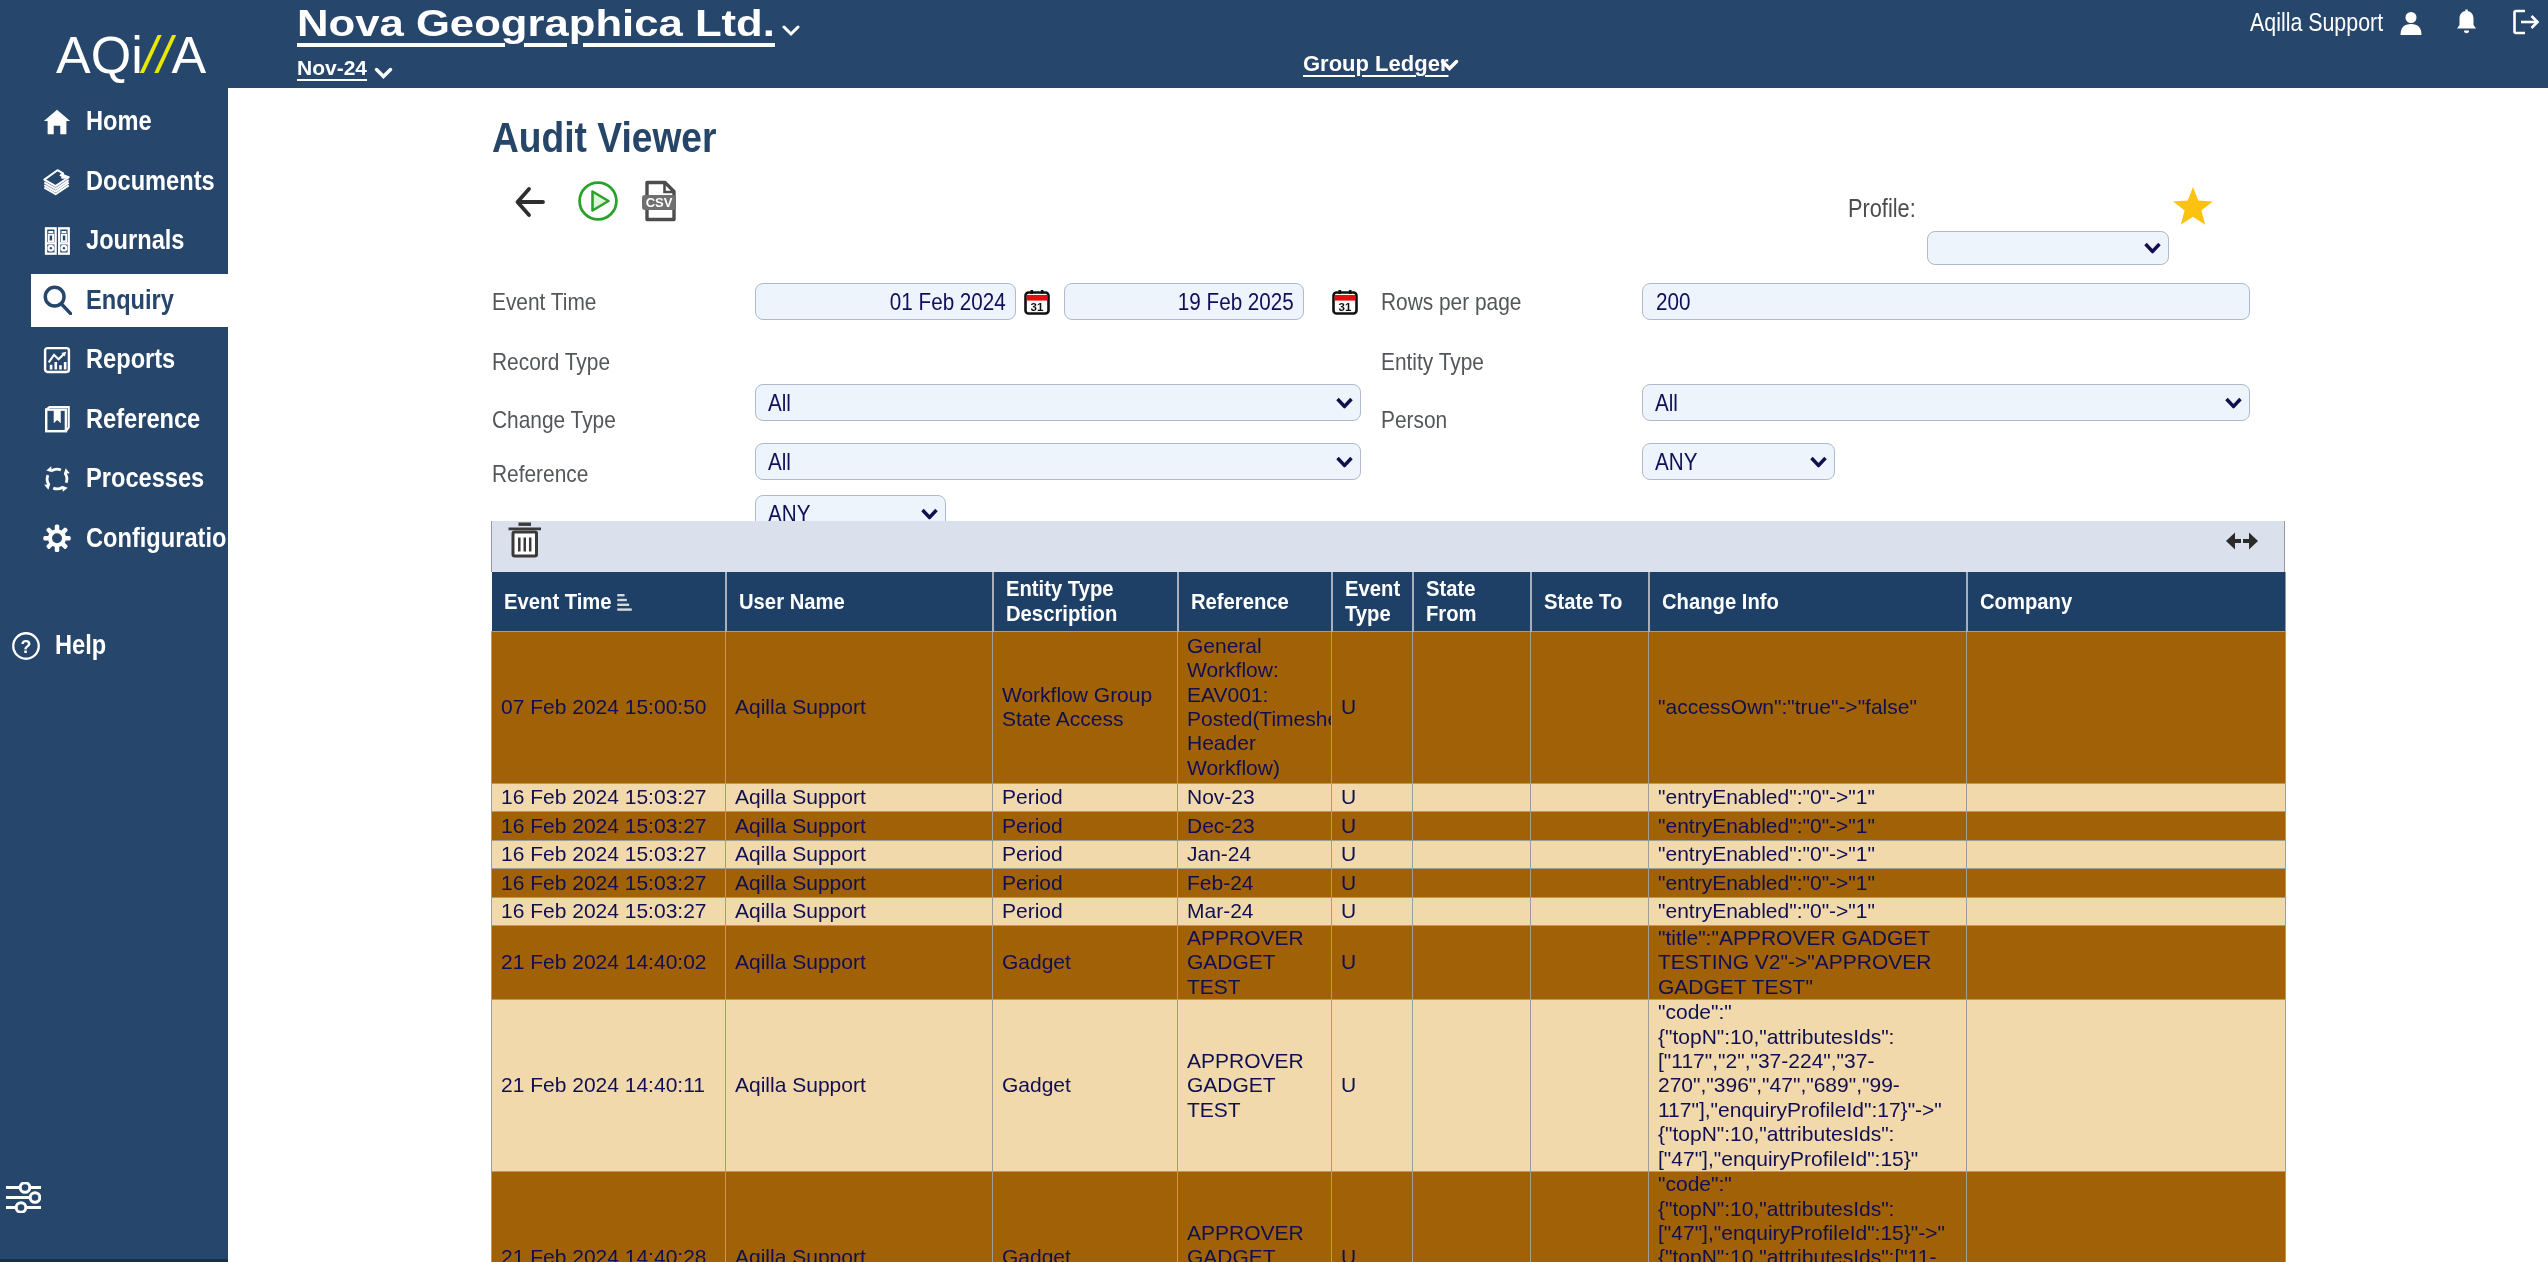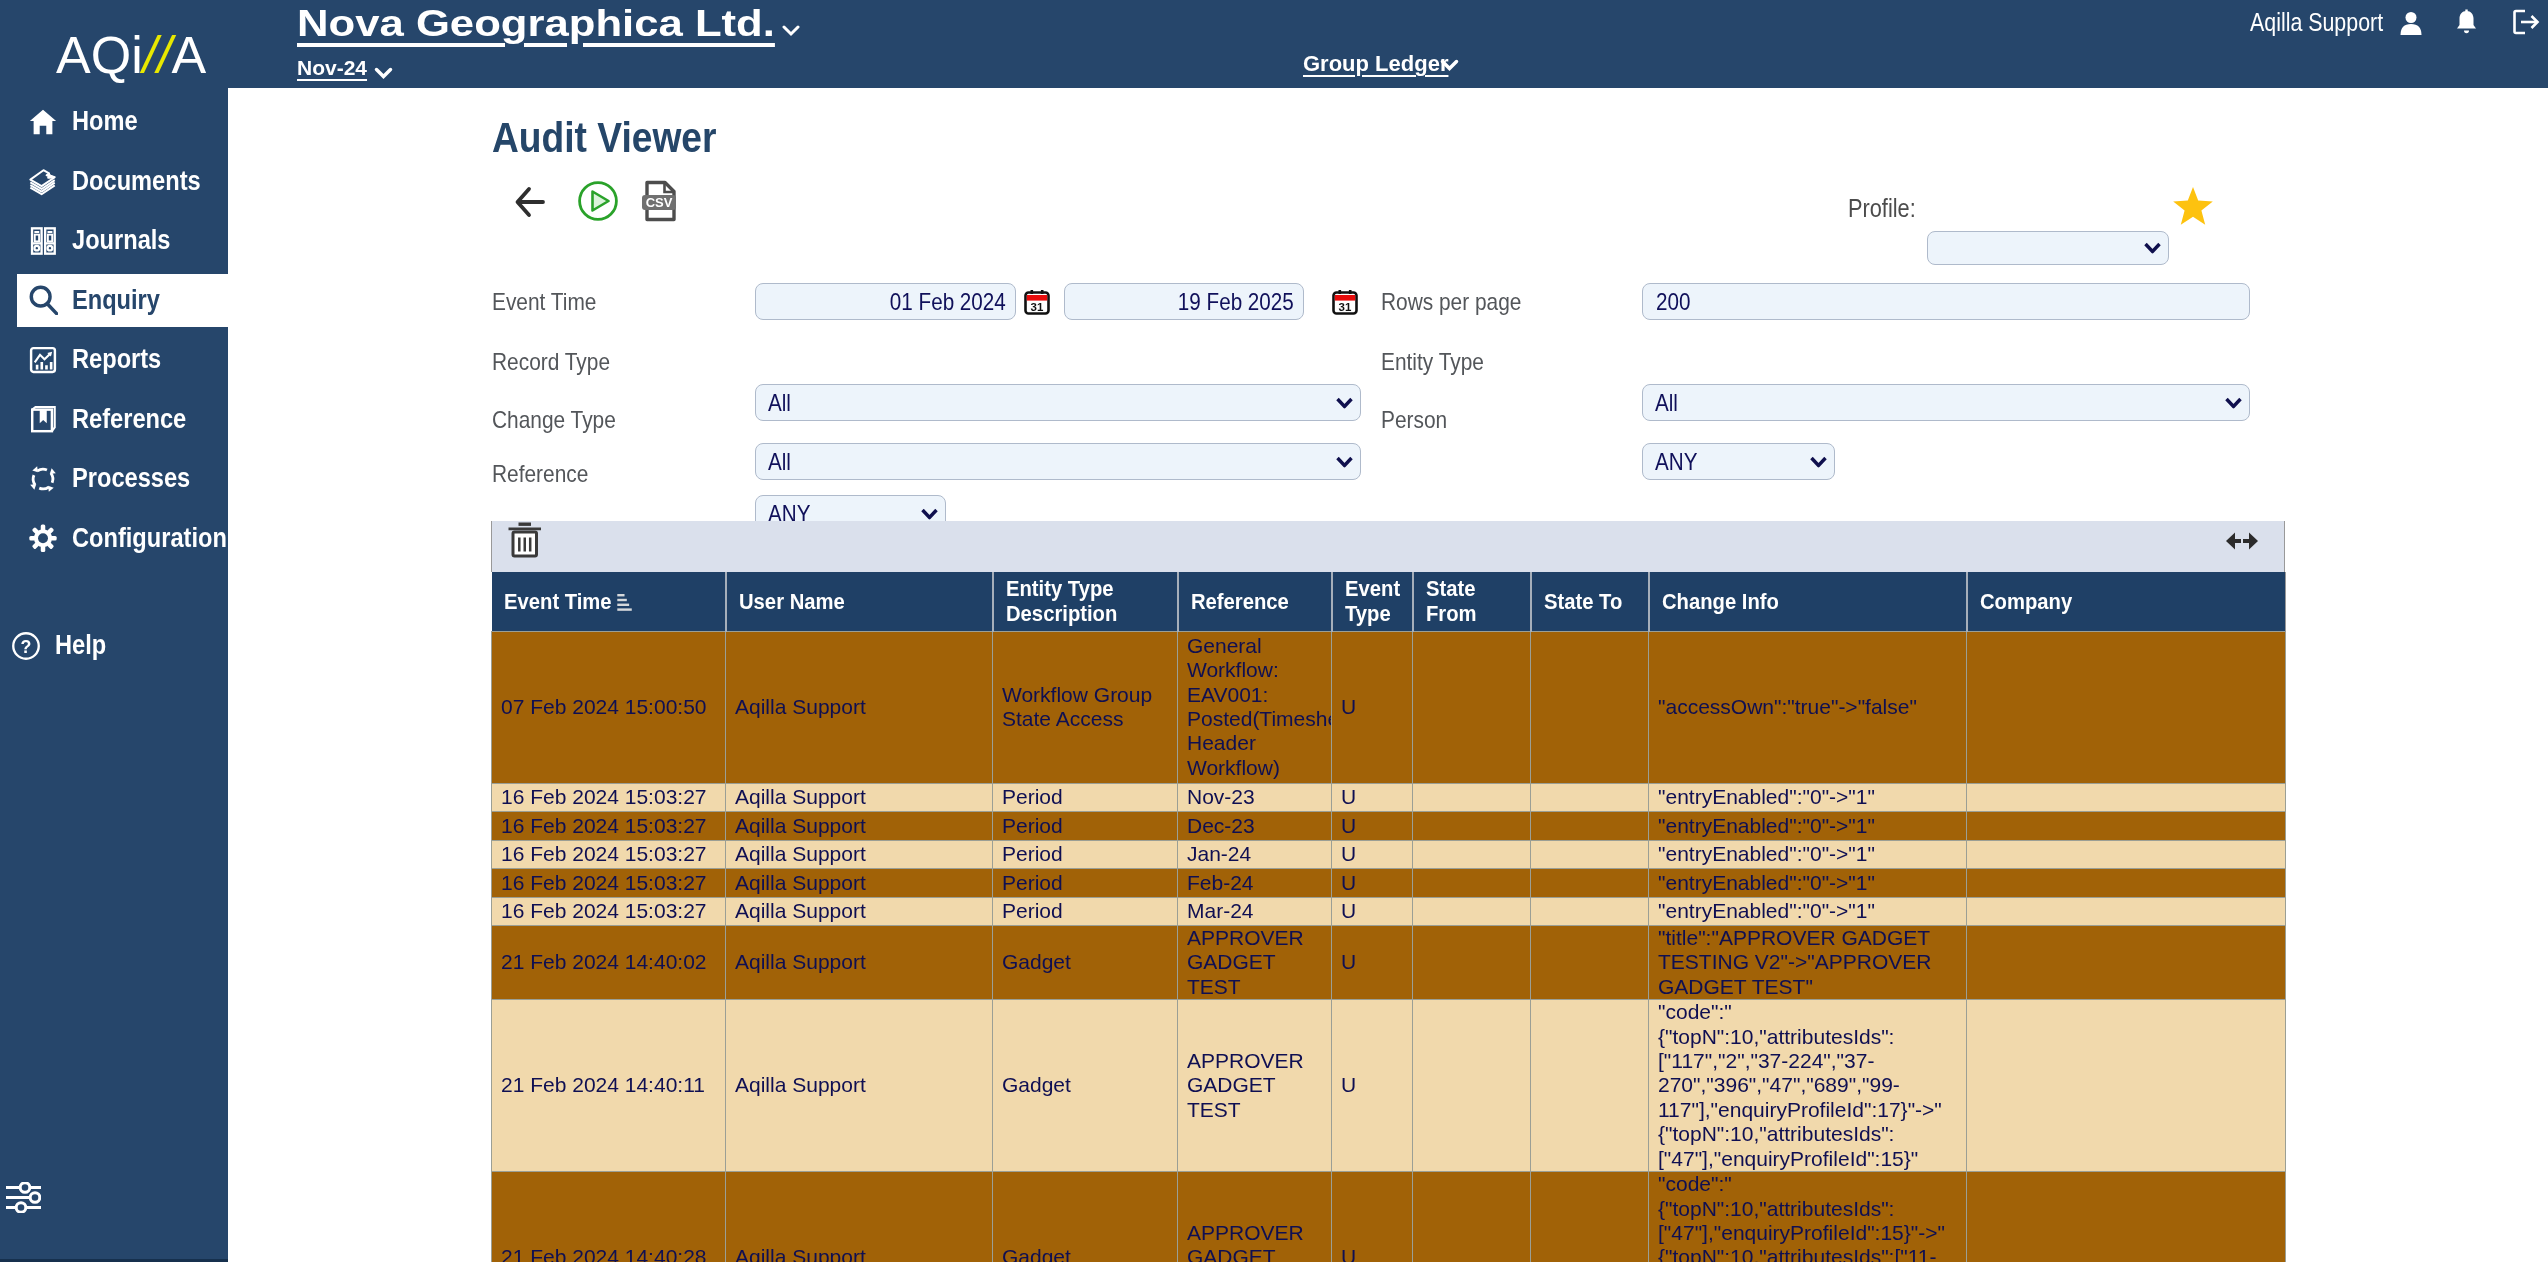--- a/index.html
+++ b/index.html
@@ -13,21 +13,21 @@
   #period  { position:absolute; left:297px; top:56px; color:#fff; font-size:21px; font-weight:bold;
              text-decoration:underline; text-decoration-thickness:2px; text-underline-offset:4px; }
   #ledger  { position:absolute; left:1303px; top:51px; color:#fff; font-size:22px; font-weight:bold;
              text-decoration:underline; text-decoration-thickness:2px; text-underline-offset:4px; }
   #user    { position:absolute; left:2250px; top:8px; color:#fff; font-size:25px;
              transform:scaleX(0.855); transform-origin:left; }
   
   #sidebar { position:absolute; left:0; top:0; width:228px; height:1262px; background:#26466B; }
   #logo { position:absolute; left:56px; top:25px; color:#fff; font-size:52px; letter-spacing:0px; }
   #logo .sl { color:#E8E800; font-style:italic; }
-  #menu { position:absolute; left:0; top:95px; width:228px;padding-left:17px; }
+  #menu { position:absolute; left:14px; top:95px; width:228px;padding-left:17px; }
   .mi { height:53px; margin-bottom:6.5px; display:flex; align-items:center; color:#fff;
         font-size:27px; font-weight:bold; }
   .mi svg { margin-left:11px; width:30px; height:30px; flex:none; }
   .mi span { margin-left:14px; display:inline-block; transform:scaleX(0.875); transform-origin:left; white-space:nowrap; }
   .mi.sel { background:#fff; color:#26466B; }
   #bstrip { position:absolute; left:0; bottom:0; width:228px; height:3px; background:#16304D; }
   
   #content { position:absolute; left:228px; top:88px; width:2320px; height:1174px; background:#fff; }
   h1 { position:absolute; left:492px; top:117px; font-size:42px; line-height:42px; color:#254669; font-weight:bold;
        transform:scaleX(0.885); transform-origin:left; white-space:nowrap; }

